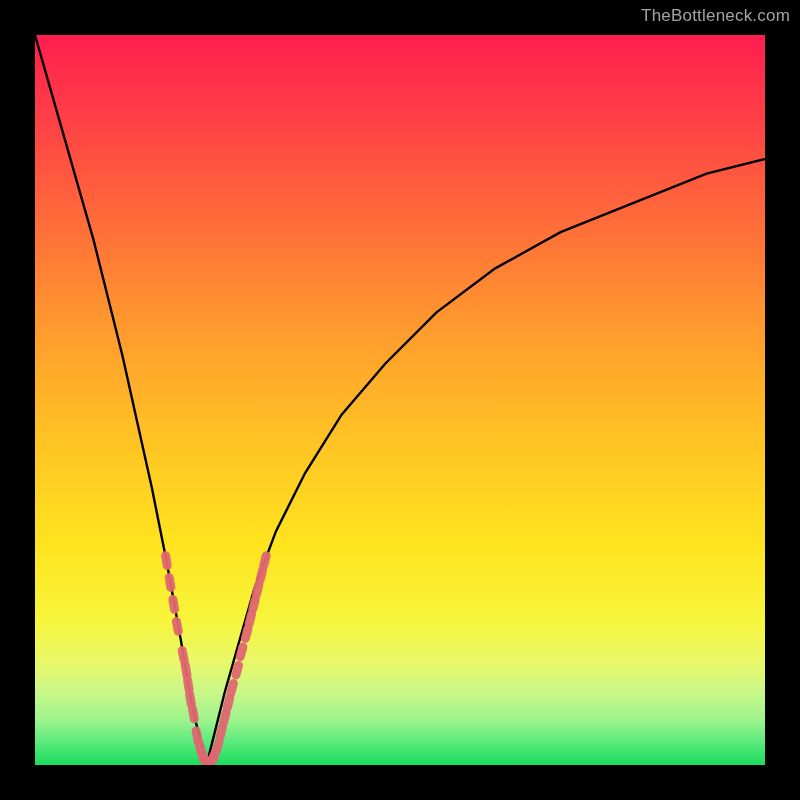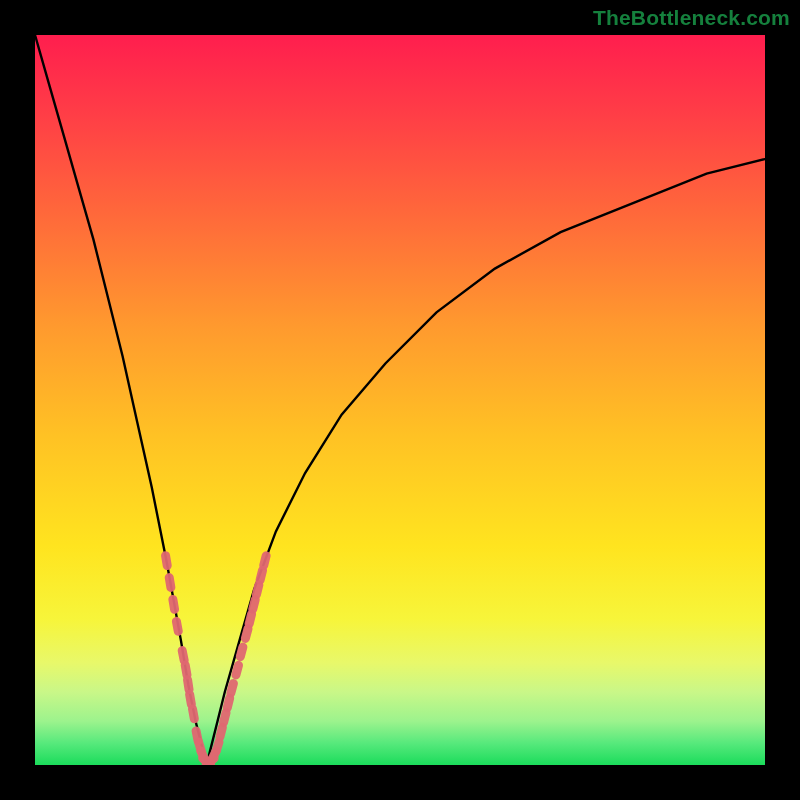--- a/index.html
+++ b/index.html
@@ -46,23 +46,23 @@
     position: absolute;
     top: 0;
     left: 0;
     width: 730px;
     height: 730px;
   }
   .watermark {
     position: absolute;
     top: 6px;
     right: 10px;
-    color: #15803d;
-    font-size: 21px;
-    font-weight: 700;
+    color: #a3a3a3;
+    font-size: 17px;
+    font-weight: 400;
     letter-spacing: 0.2px;
     user-select: none;
   }
 </style>
 </head>
 <body>
 
 <div class="frame">
   <div class="watermark">TheBottleneck.com</div>
   <div class="plot-area">

